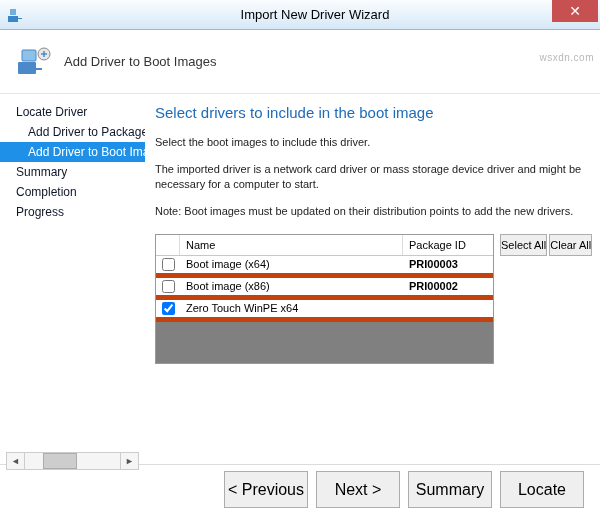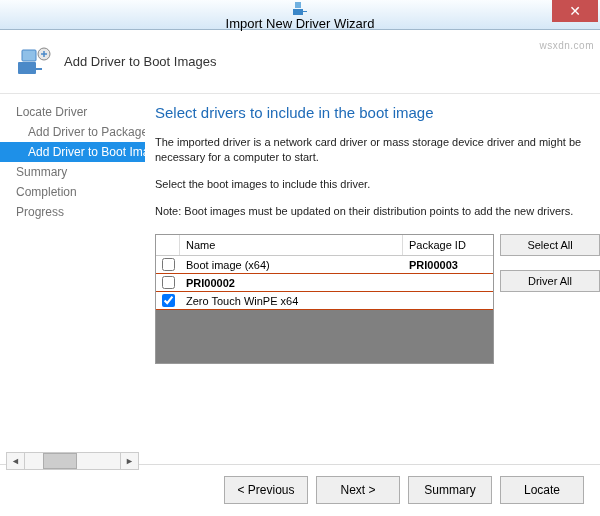--- a/index.html
+++ b/index.html
@@ -1,63 +1,63 @@
 <!DOCTYPE html>
 <html><head>
   <meta charset="utf-8">
   <style>
     * { box-sizing: border-box; margin: 0; padding: 0; }
     body { font-family: "Segoe UI", Tahoma, sans-serif; font-size: 12px; background: #fff; width: 600px; height: 516px; overflow: hidden; position: relative; }
     
-    .titlebar { height: 30px; background: linear-gradient(#fafdff, #d6e8f7); border-bottom: 1px solid #a0b8cc; display: flex; align-items: center; position: relative; flex-direction: column; }
+    .titlebar { height: 30px; background: linear-gradient(#fafdff, #d6e8f7); border-bottom: 1px solid #a0b8cc; display: flex; align-items: center; position: relative; }
     .titlebar-icon { width: 30px; display: flex; align-items: center; justify-content: center; }
     .titlebar-title { flex: 1; text-align: center; font-size: 13px; color: #000; }
     .titlebar-close { width: 46px; height: 22px; background: #c75050; color: #fff; display: flex; align-items: center; justify-content: center; position: absolute; right: 2px; top: 0; font-size: 14px; }
 
     .header-band { height: 64px; background: #fff; border-bottom: 1px solid #e5e5e5; display: flex; align-items: center; padding: 0 16px; gap: 12px; }
     .header-icon { width: 36px; height: 36px; }
     .header-text { font-size: 13px; color: #333; }
 
     .body { display: flex; height: 370px; }
 
     .sidebar { width: 145px; padding: 8px 0 8px 0; position: relative; }
-    .nav-item { padding: 3px 6px 3px 16px; font-size: 12px; color: #737373; cursor: pointer; white-space: nowrap; overflow: hidden; }
+    .nav-item { padding: 3px 6px 3px 16px; font-size: 12px; color: #0f172a; cursor: pointer; white-space: nowrap; overflow: hidden; }
     .nav-item.sub { padding-left: 28px; }
     .nav-item.active { background: #1e90e8; color: #fff; }
     .sidebar-scroll { position: absolute; bottom: -6px; left: 6px; right: 6px; height: 18px; border: 1px solid #ccc; display: flex; align-items: center; background: #f5f5f5; }
     .sidebar-scroll-btn { width: 18px; height: 100%; display: flex; align-items: center; justify-content: center; border-right: 1px solid #ccc; font-size: 9px; color: #555; }
     .sidebar-scroll-btn:last-child { border-right: none; border-left: 1px solid #ccc; }
     .sidebar-scroll-thumb { width: 34px; height: 100%; background: #cdcdcd; margin-left: 18px; border: 1px solid #adadad; }
     .sidebar-scroll-track { flex: 1; }
 
     .content { flex: 1; padding: 10px 0 6px 10px; }
     .content-title { color: #1e6bb8; font-size: 15px; margin-bottom: 14px; }
     .content-p { font-size: 11px; color: #222; margin-bottom: 12px; line-height: 1.35; }
 
     .table-row-layout { display: flex; gap: 6px; margin-top: 16px; }
     .table-box { flex: 1; border: 1px solid #999; background: #808080; height: 130px; }
     .table-inner { background: #fff; }
     .th-row { display: flex; background: #fff; border-bottom: 1px solid #c8c8c8; }
     .th-cell { padding: 4px 6px; font-size: 11px; border-right: 1px solid #dcdcdc; }
     .th-chk { width: 24px; border-right: 1px solid #dcdcdc; }
     .th-name { flex: 1; }
     .th-pkg { width: 90px; border-right: none; }
-    .td-row { display: flex; border-bottom: 1px solid #c2410c; align-items: center; }
+    .td-row { display: flex; border-bottom: 5px solid #c2410c; }
     .td-chk { width: 24px; display: flex; align-items: center; justify-content: center; padding: 2px 0; }
     .td-chk input { width: 13px; height: 13px; }
     .td-name { flex: 1; padding: 2px 6px; font-size: 11px; }
     .td-pkg { width: 90px; padding: 2px 6px; font-size: 11px; font-weight: bold; }
 
-    .side-btns { width: 100px; display: flex; flex-direction: column; gap: 14px; }
+    .side-btns { width: 100px; display: flex; flex-direction: row; gap: 2px; }
     .wbtn { height: 22px; background: #efefef; border: 1px solid #adadad; font-size: 11px; display: flex; align-items: center; justify-content: center; cursor: pointer; }
 
     .footer { height: 50px; border-top: 1px solid #dcdcdc; display: flex; align-items: center; justify-content: flex-end; padding: 0 16px; gap: 8px; }
-    .fbtn { width: 84px; height: 28px; background: #efefef; border: 1px solid #adadad; font-size: 12px; display: flex; align-items: center; justify-content: center; cursor: pointer; }
+    .fbtn { width: 84px; height: 37px; background: #efefef; border: 1px solid #adadad; font-size: 16px; display: flex; align-items: center; justify-content: center; cursor: pointer; }
 
-    .watermark { position: absolute; right: 6px; top: 40px; font-size: 10px; color: #b8b8b8; letter-spacing: 0.5px; }
+    .watermark { position: absolute; right: 6px; top: 52px; font-size: 10px; color: #b8b8b8; letter-spacing: 0.5px; }
   </style>
 </head>
 <body>
 
 <div class="titlebar">
   <div class="titlebar-icon">
     <svg width="16" height="16" viewBox="0 0 16 16">
         <rect x="1" y="9" width="10" height="6" fill="#3a86c8"></rect>
         <rect x="3" y="2" width="6" height="6" fill="#6fb0e0"></rect>
         <rect x="11" y="11" width="4" height="1" fill="#3a86c8"></rect>
@@ -97,22 +97,22 @@
     <div class="sidebar-scroll">
       <div class="sidebar-scroll-btn">◄</div>
       <div class="sidebar-scroll-thumb"></div>
       <div class="sidebar-scroll-track"></div>
       <div class="sidebar-scroll-btn">►</div>
     </div>
   </div>
 
   <div class="content">
     <div class="content-title">Select drivers to include in the boot image</div>
+    <div class="content-p">Select the boot images to include this driver.</div>
     <div class="content-p">The imported driver is a network card driver or mass storage device driver and might be necessary for a computer to start.</div>
-    <div class="content-p">Select the boot images to include this driver.</div>
     <div class="content-p">Note: Boot images must be updated on their distribution points to add the new drivers.</div>
 
     <div class="table-row-layout">
       <div class="table-box">
         <div class="table-inner">
           <div class="th-row">
             <div class="th-chk"></div>
             <div class="th-cell th-name">Name</div>
             <div class="th-cell th-pkg">Package ID</div>
           </div>
@@ -120,33 +120,34 @@
             <div class="td-chk">
                 <input type="checkbox" style="">
               </div>
             <div class="td-name">Boot image (x64)</div>
             <div class="td-pkg">PRI00003</div>
           </div>
           <div class="td-row">
             <div class="td-chk">
                 <input type="checkbox" style="">
               </div>
+            <div class="td-name">Boot image (x86)</div>
             <div class="td-pkg">PRI00002</div>
           </div>
           <div class="td-row">
             <div class="td-chk">
                 <input type="checkbox" checked="" style="">
               </div>
             <div class="td-name">Zero Touch WinPE x64</div>
           </div>
         </div>
       </div>
       <div class="side-btns">
         <div class="wbtn">Select All</div>
-        <div class="wbtn">Driver All</div>
+        <div class="wbtn">Clear All</div>
       </div>
     </div>
   </div>
 </div>
 
 <div class="footer">
   <div class="fbtn">&lt; Previous</div>
   <div class="fbtn">Next &gt;</div>
   <div class="fbtn">Summary</div>
   <div class="fbtn">Locate</div>

